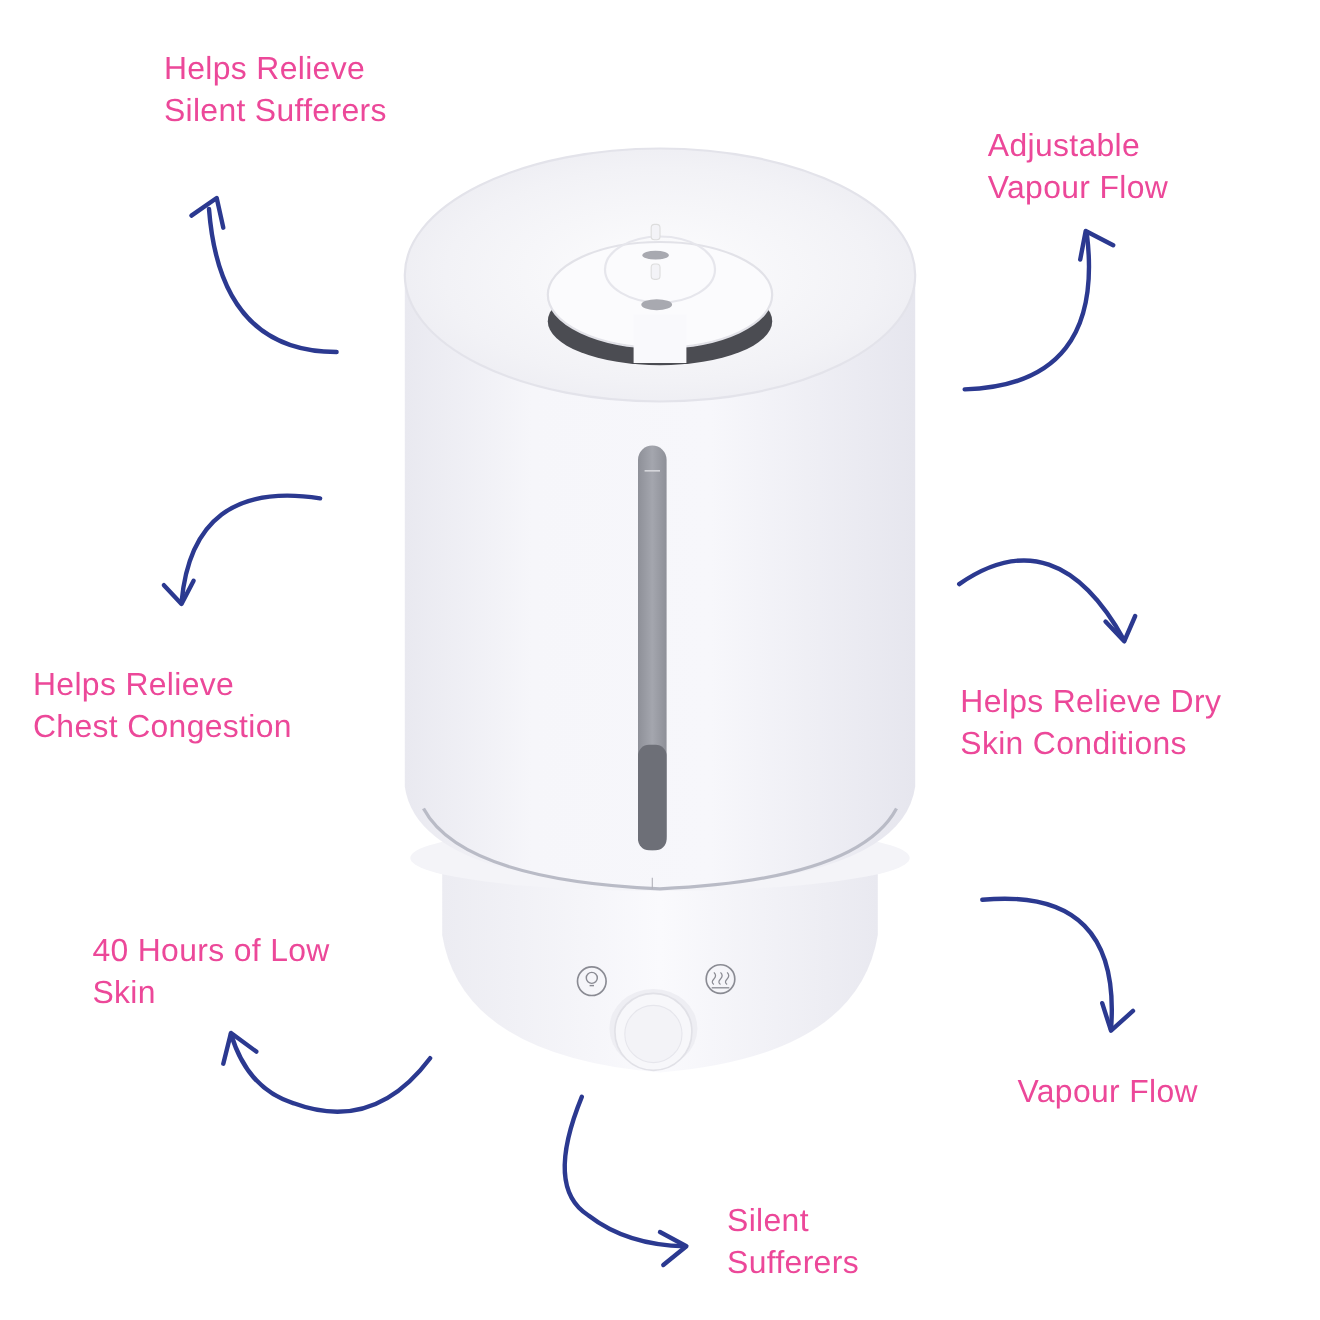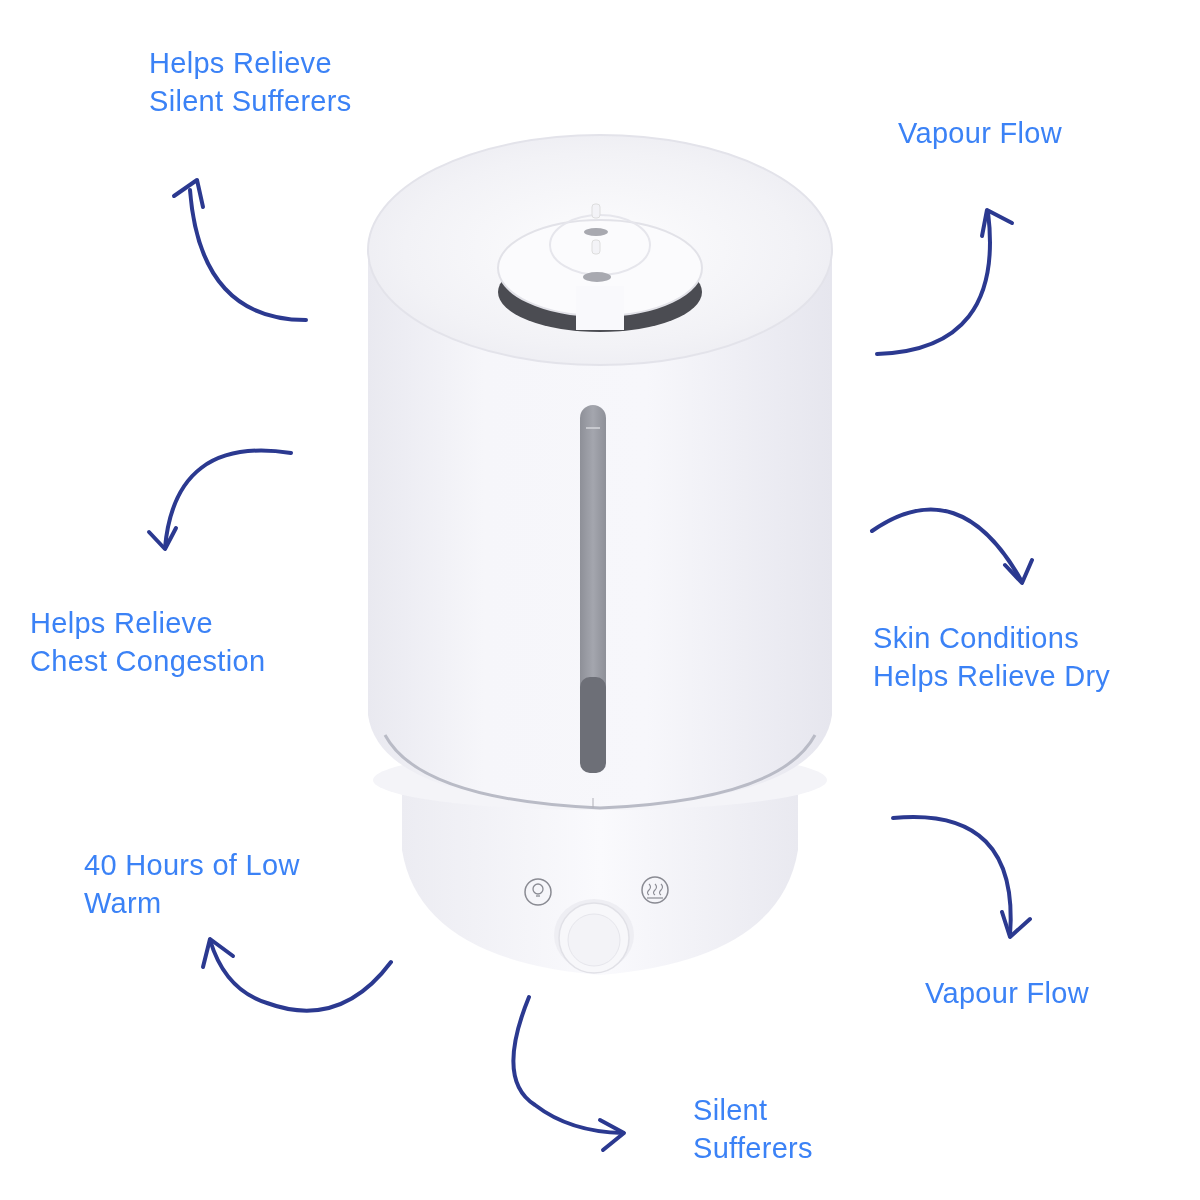--- a/index.html
+++ b/index.html
@@ -1,18 +1,18 @@
 <!DOCTYPE html>
 <html><head>
 <meta charset="utf-8">
 <style>
   html, body { margin:0; padding:0; background:#ffffff; }
   body { width:1200px; height:1200px; position:relative; overflow:hidden;
          font-family:"Liberation Sans", "DejaVu Sans", sans-serif; }
-  .label { position:absolute; color:#3b82f6; font-size:29px; line-height:38px;
+  .label { position:absolute; color:#ec4899; font-size:29px; line-height:38px;
            letter-spacing:0.3px; white-space:nowrap; }
   .label span { display:block; }
   svg.arrows { position:absolute; left:0; top:0; }
   .product { position:absolute; left:0; top:0; }
 </style>
 </head>
 <body>
 
 <svg class="product" width="1200" height="1200" viewBox="0 0 1200 1200">
   <defs>
@@ -116,38 +116,39 @@
     <path d="M600 1120 L624 1133 L603 1150"></path>
   </g>
 </svg>
 
 <div class="label" style="left:149px; top:44px;">
   <span>Helps Relieve</span>
   <span>Silent Sufferers</span>
 </div>
 
 <div class="label" style="left:898px; top:114px;">
+  <span>Adjustable</span>
   <span>Vapour Flow</span>
 </div>
 
 <div class="label" style="left:30px; top:604px;">
   <span>Helps Relieve</span>
   <span>Chest Congestion</span>
 </div>
 
 <div class="label" style="left:873px; top:619px;">
+  <span>Helps Relieve Dry</span>
   <span>Skin Conditions</span>
-  <span>Helps Relieve Dry</span>
 </div>
 
 <div class="label" style="left:84px; top:846px;">
   <span>40 Hours of Low</span>
-  <span>Warm</span>
+  <span>Skin</span>
 </div>
 
 <div class="label" style="left:925px; top:974px;">
   <span>Vapour Flow</span>
 </div>
 
-<div class="label" style="left:661px; top:1091px;margin-left:32px;">
+<div class="label" style="left:661px; top:1091px;">
   <span>Silent</span>
   <span>Sufferers</span>
 </div>
 
 </body></html>

